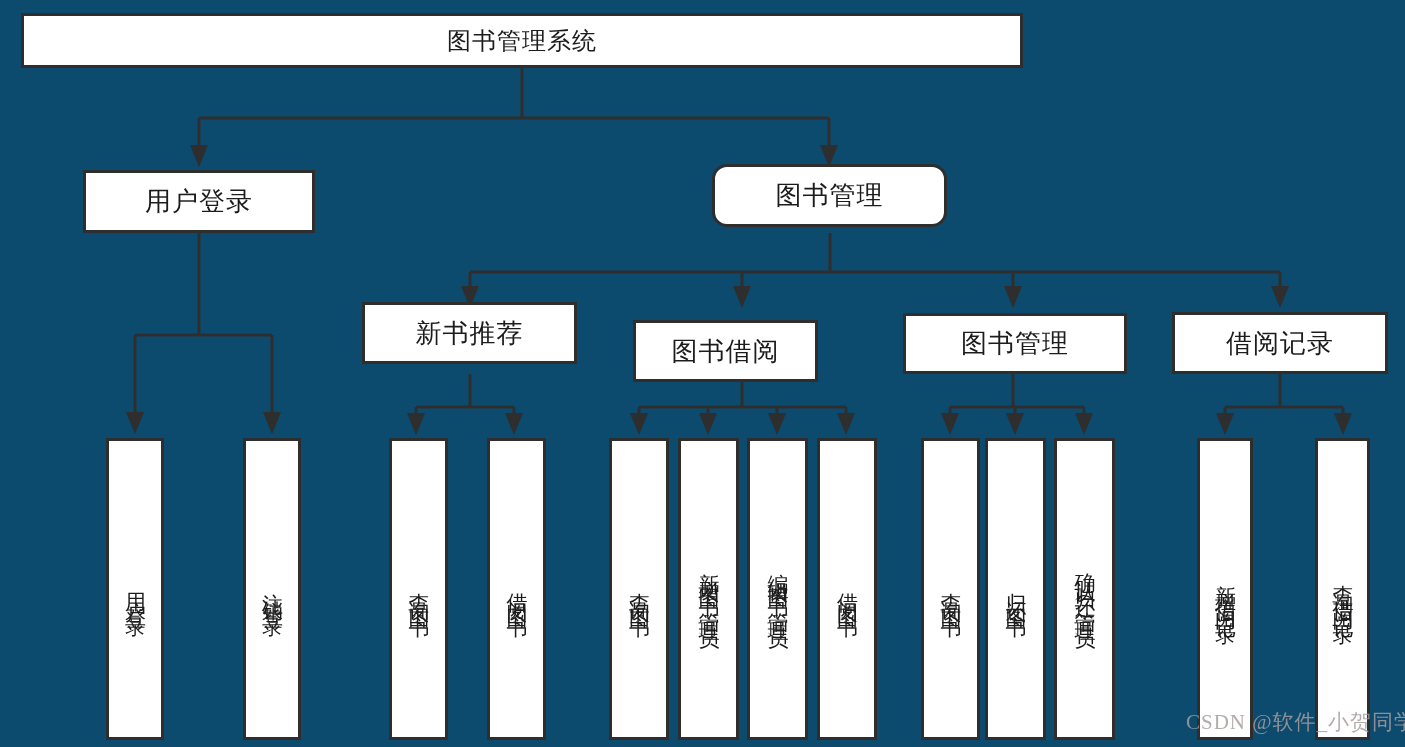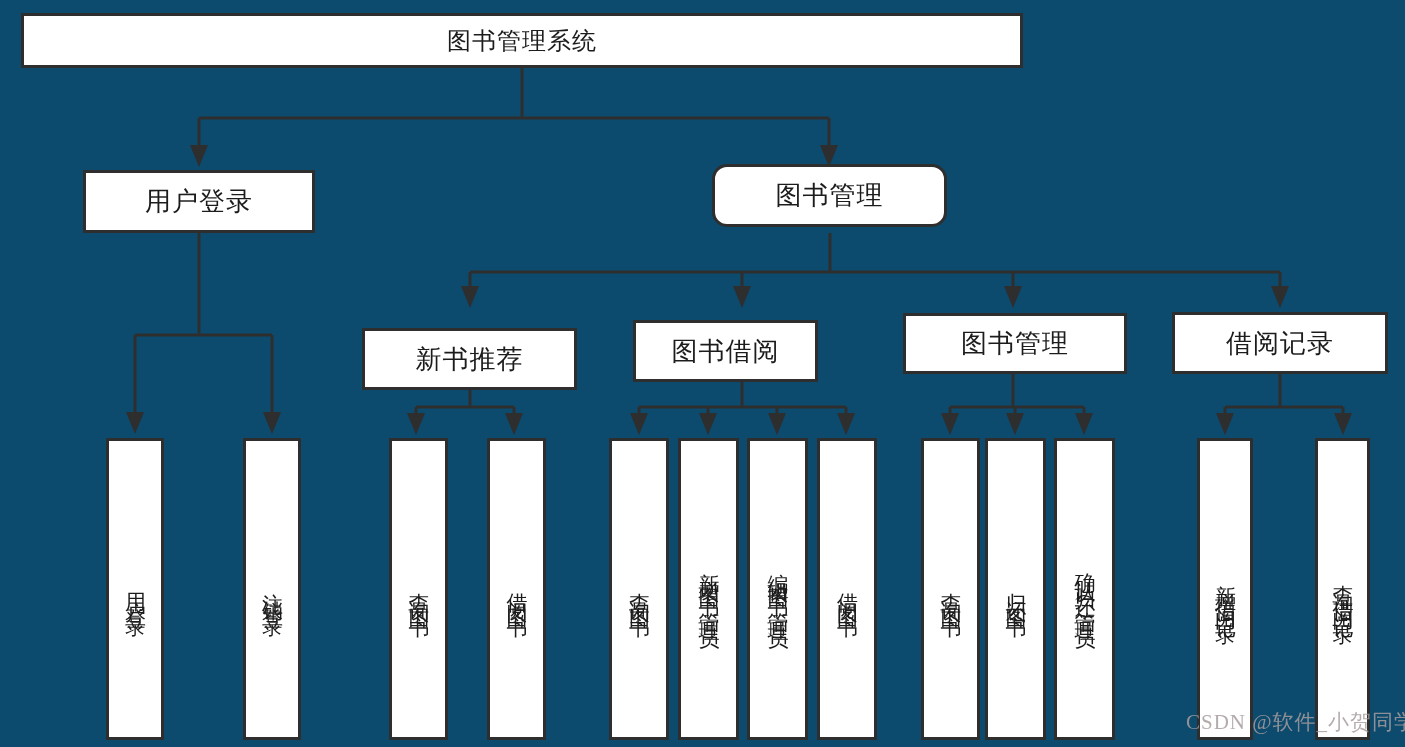--- a/index.html
+++ b/index.html
@@ -84,21 +84,21 @@
       <polygon points="1075,413 1093,413 1084,435" fill="#2e2e2e"></polygon>
       <polygon points="1216,413 1234,413 1225,435" fill="#2e2e2e"></polygon>
       <polygon points="1334,413 1352,413 1343,435" fill="#2e2e2e"></polygon>
     </svg>
 
   <div class="node root-node" style="left:21px;top:13px;width:1002px;height:55px;">图书管理系统</div>
 
   <div class="node branch-node" style="left:83px;top:170px;width:232px;height:63px;">用户登录</div>
   <div class="node branch-node" style="left:712px;top:164px;width:235px;height:63px;border-radius:15px;">图书管理</div>
 
-  <div class="node branch-node" style="left:362px;top:328px;width:215px;height:62px;">新书推荐</div>
+  <div class="node branch-node" style="left:362px;top:302px;width:215px;height:62px;">新书推荐</div>
   <div class="node branch-node" style="left:633px;top:320px;width:185px;height:62px;">图书借阅</div>
   <div class="node branch-node" style="left:903px;top:313px;width:224px;height:61px;">图书管理</div>
   <div class="node branch-node" style="left:1172px;top:312px;width:216px;height:62px;">借阅记录</div>
 
   <div class="node leaf-node" style="left:106px;top:438px;width:58px;height:302px;">用户登录</div>
   <div class="node leaf-node" style="left:243px;top:438px;width:58px;height:302px;">注销登录</div>
 
   <div class="node leaf-node" style="left:389px;top:438px;width:59px;height:302px;">查询图书</div>
   <div class="node leaf-node" style="left:487px;top:438px;width:59px;height:302px;">借阅图书</div>
 

